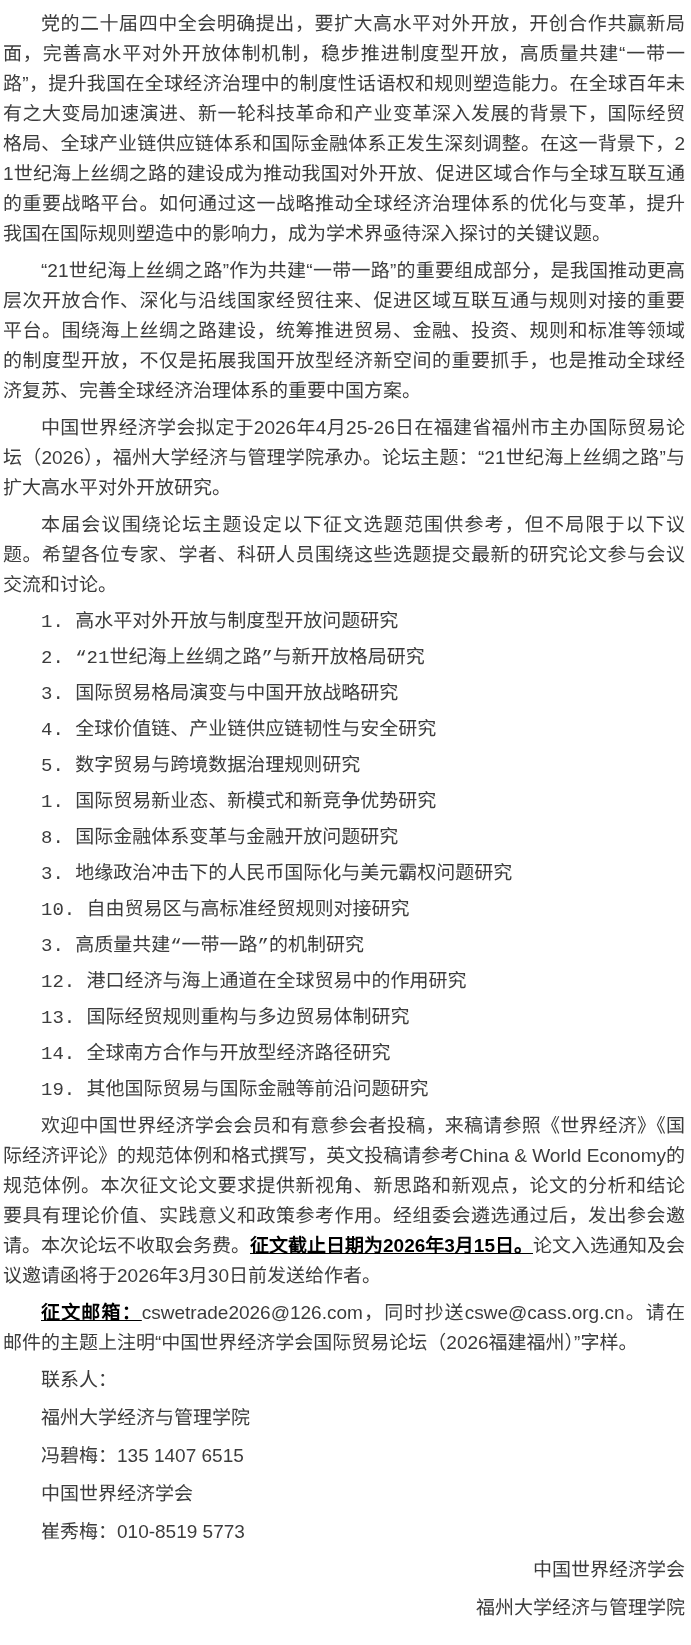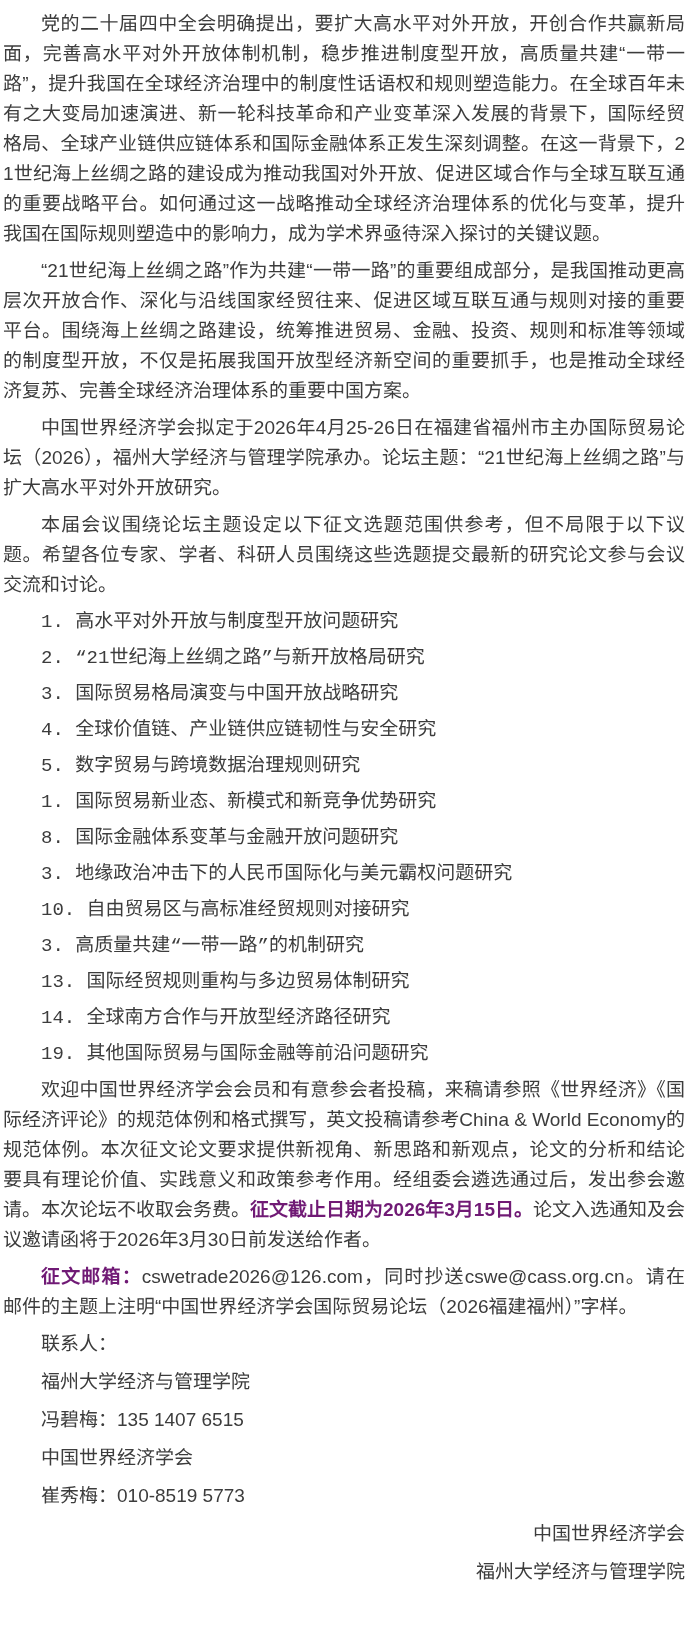--- a/index.html
+++ b/index.html
@@ -43,21 +43,22 @@
     margin-top: 2px;
   }
   .sig-line {
     margin: 0 0 8px 0;
     line-height: 30px;
     text-align: right;
     text-indent: 0;
   }
   .bold {
     font-weight: bold;
-    color: #701a75;
+    color: #000000;
+    text-decoration: underline;
   }
 </style>
 </head>
 <body>
 
 <main class="doc">
 
   <p class="para">党的二十届四中全会明确提出，要扩大高水平对外开放，开创合作共赢新局面，完善高水平对外开放体制机制，稳步推进制度型开放，高质量共建“一带一路”，提升我国在全球经济治理中的制度性话语权和规则塑造能力。在全球百年未有之大变局加速演进、新一轮科技革命和产业变革深入发展的背景下，国际经贸格局、全球产业链供应链体系和国际金融体系正发生深刻调整。在这一背景下，21世纪海上丝绸之路的建设成为推动我国对外开放、促进区域合作与全球互联互通的重要战略平台。如何通过这一战略推动全球经济治理体系的优化与变革，提升我国在国际规则塑造中的影响力，成为学术界亟待深入探讨的关键议题。</p>
 
   <p class="para">“21世纪海上丝绸之路”作为共建“一带一路”的重要组成部分，是我国推动更高层次开放合作、深化与沿线国家经贸往来、促进区域互联互通与规则对接的重要平台。围绕海上丝绸之路建设，统筹推进贸易、金融、投资、规则和标准等领域的制度型开放，不仅是拓展我国开放型经济新空间的重要抓手，也是推动全球经济复苏、完善全球经济治理体系的重要中国方案。</p>
@@ -70,20 +71,21 @@
     <p class="topic">1. 高水平对外开放与制度型开放问题研究</p>
     <p class="topic">2. “21世纪海上丝绸之路”与新开放格局研究</p>
     <p class="topic">3. 国际贸易格局演变与中国开放战略研究</p>
     <p class="topic">4. 全球价值链、产业链供应链韧性与安全研究</p>
     <p class="topic">5. 数字贸易与跨境数据治理规则研究</p>
     <p class="topic">1. 国际贸易新业态、新模式和新竞争优势研究</p>
     <p class="topic">8. 国际金融体系变革与金融开放问题研究</p>
     <p class="topic">3. 地缘政治冲击下的人民币国际化与美元霸权问题研究</p>
     <p class="topic">10. 自由贸易区与高标准经贸规则对接研究</p>
     <p class="topic">3. 高质量共建“一带一路”的机制研究</p>
+    <p class="topic">12. 港口经济与海上通道在全球贸易中的作用研究</p>
     <p class="topic">13. 国际经贸规则重构与多边贸易体制研究</p>
     <p class="topic">14. 全球南方合作与开放型经济路径研究</p>
     <p class="topic">19. 其他国际贸易与国际金融等前沿问题研究</p>
   </div>
 
   <p class="para">
     <span>欢迎中国世界经济学会会员和有意参会者投稿，来稿请参照《世界经济》《国际经济评论》的规范体例和格式撰写，英文投稿请参考China &amp; World Economy的规范体例。本次征文论文要求提供新视角、新思路和新观点，论文的分析和结论要具有理论价值、实践意义和政策参考作用。经组委会遴选通过后，发出参会邀请。本次论坛不收取会务费。</span><span class="bold">征文截止日期为2026年3月15日。</span><span>论文入选通知及会议邀请函将于2026年3月30日前发送给作者。</span>
   </p>
 
   <p class="para">

